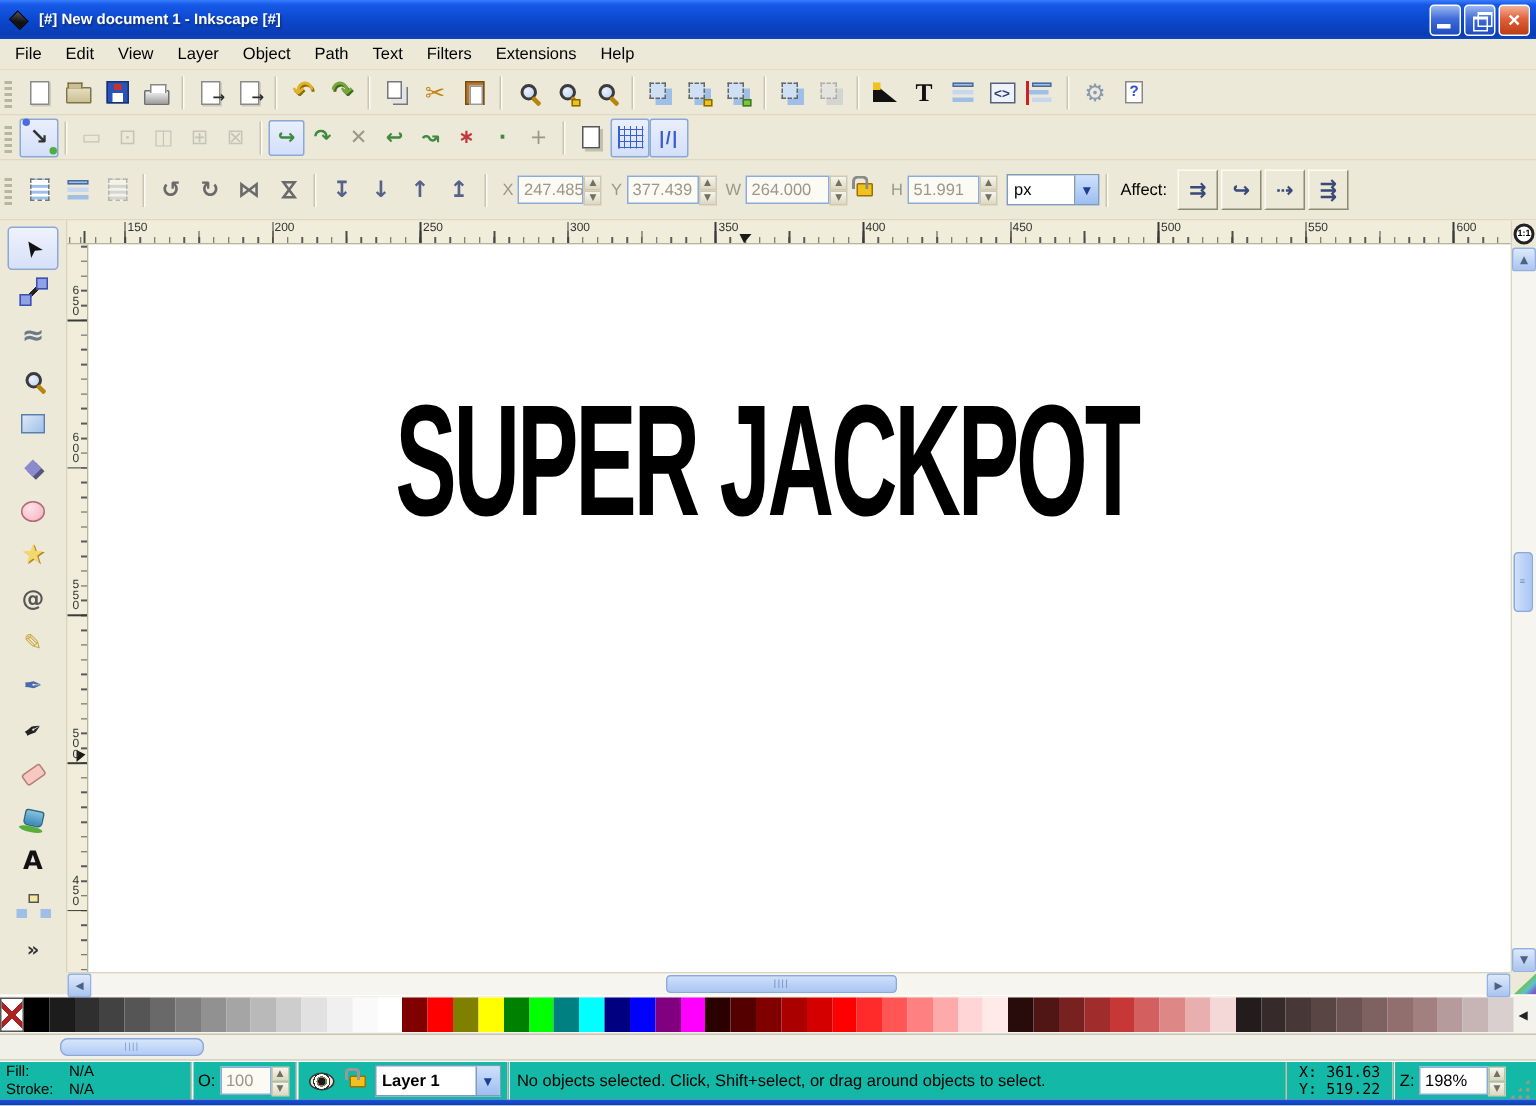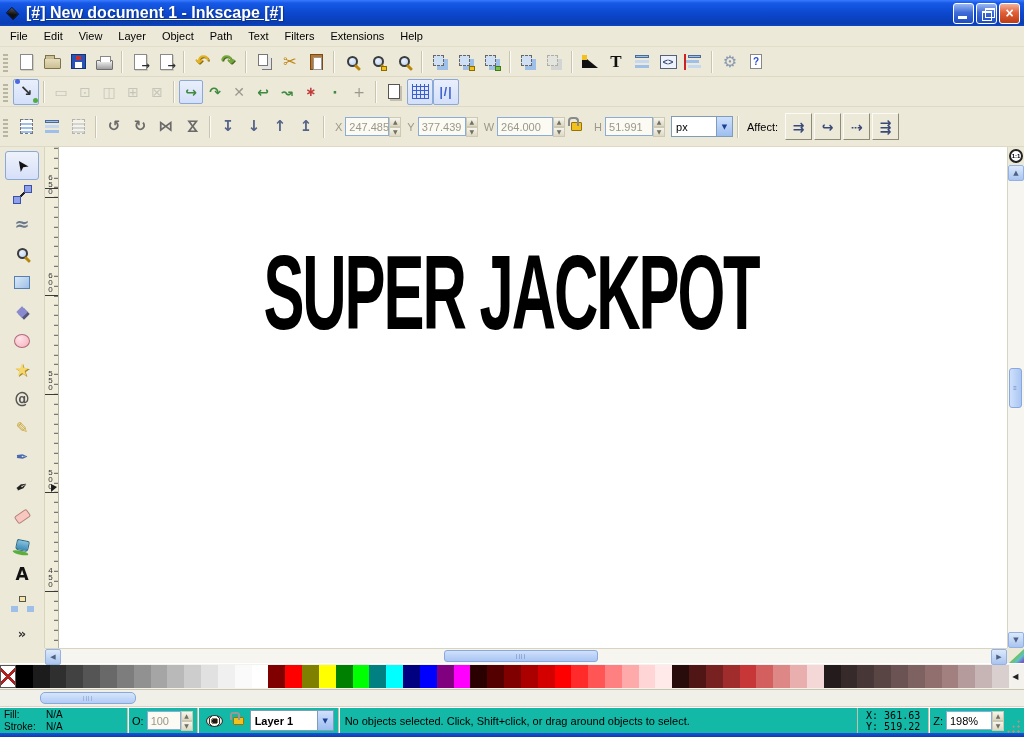--- a/index.html
+++ b/index.html
@@ -2,21 +2,21 @@
 <html><head>
 <meta charset="utf-8">
 <style>
   * { margin:0; padding:0; box-sizing:border-box; }
   html,body { width:1024px; height:737px; overflow:hidden; }
   body { font-family:"Liberation Sans",sans-serif; font-size:11px; background:#ece9d8; position:relative; color:#000; }
 
   
   .titlebar { height:26px; background:linear-gradient(180deg,#3a7bff 0%,#1659e6 12%,#0b46cc 55%,#0a3db2 90%,#0d47c4 100%); display:flex; align-items:center; padding:0 4px 0 6px; }
   .tb-logo { width:13px; height:13px; background:linear-gradient(135deg,#555 0%,#111 60%); transform:rotate(45deg) scale(.8,.65); margin-right:7px; border:1px solid #000; }
-  .tb-title { color:#fff; font-weight:bold; font-size:16px; text-shadow:1px 1px 1px #12337f; flex:1;text-decoration:underline; }
+  .tb-title { color:#fff; font-weight:bold; font-size:10px; text-shadow:1px 1px 1px #12337f; flex:1; }
   .wbtn { width:21px; height:21px; border:1px solid #fff; border-radius:3px; margin-left:2px; display:flex; align-items:center; justify-content:center; background:linear-gradient(180deg,#9cb8f0,#3f6cd8 45%,#1e4bc0); position:relative; }
   .wbtn.close { background:linear-gradient(180deg,#f2b29a,#e2603a 45%,#bb3d14); color:#fff; font-size:14px; font-weight:bold; line-height:1; }
   .wbtn.min::after { content:""; position:absolute; left:4px; bottom:4px; width:9px; height:3px; background:#fff; }
   .wbtn.rest::after { content:""; position:absolute; left:5px; top:7px; width:8px; height:7px; border:1px solid #fff; border-top-width:2px; }
   .wbtn.rest::before { content:""; position:absolute; left:8px; top:4px; width:8px; height:7px; border:1px solid #fff; border-top-width:2px; }
 
   
   .menubar { height:21px; display:flex; align-items:center; padding-left:2px; background:#ece9d8; border-bottom:1px solid #e2deca; }
   .menu-item { padding:3px 8px; }
 
@@ -476,20 +476,33 @@
       </span>
     <span class="tool">
         <span class="ic-conn"></span>
       </span>
     <span class="tool">
         <span class="g c-more">»</span>
       </span>
   </div>
 
   <div class="center-col">
+    <div class="hruler">
+        <span class="hmark"></span>
+        <span class="hnum" style="left: 40px;">150</span>
+        <span class="hnum" style="left: 138px;">200</span>
+        <span class="hnum" style="left: 237px;">250</span>
+        <span class="hnum" style="left: 335px;">300</span>
+        <span class="hnum" style="left: 434px;">350</span>
+        <span class="hnum" style="left: 532px;">400</span>
+        <span class="hnum" style="left: 630px;">450</span>
+        <span class="hnum" style="left: 729px;">500</span>
+        <span class="hnum" style="left: 827px;">550</span>
+        <span class="hnum" style="left: 926px;">600</span>
+      </div>
     <div class="canvas-row">
       <div class="vruler">
           <span class="vmark"></span>
           <span class="vnum" style="top: 26px;">650</span>
           <span class="vnum" style="top: 124px;">600</span>
           <span class="vnum" style="top: 222px;">550</span>
           <span class="vnum" style="top: 321px;">500</span>
           <span class="vnum" style="top: 419px;">450</span>
         </div>
       <div class="viewport">
@@ -610,21 +623,21 @@
       </span>
   </div>
   <div class="cell">
     <span class="eye"></span>
     <span class="slock"></span>
     <span class="combo layer-combo">
       <span class="txt" style="font-weight:bold">Layer 1</span>
       <span class="cbtn">▼</span>
     </span>
   </div>
-  <div class="msg">No objects selected. Click, Shift+click, or drag around objects to select.</div>
+  <div class="msg">No objects selected. Click, Shift+select, or drag around objects to select.</div>
   <div class="cell" style="border-left:1px solid #c4c0ac">
     <span class="xy">
       <span>X:</span>
       <span>361.63</span><br>
       <span>Y:</span>
       <span>519.22</span>
     </span>
   </div>
   <div class="cell" style="border-right:none">
     <span style="margin-right:3px">Z:</span>

